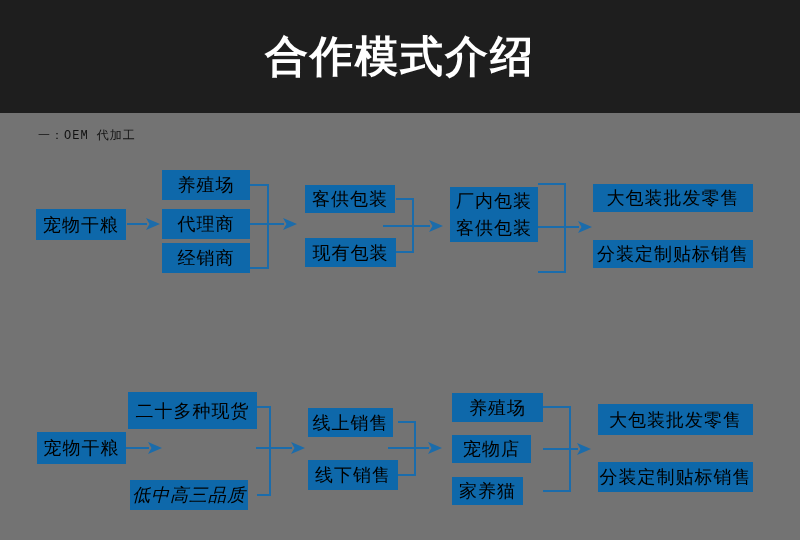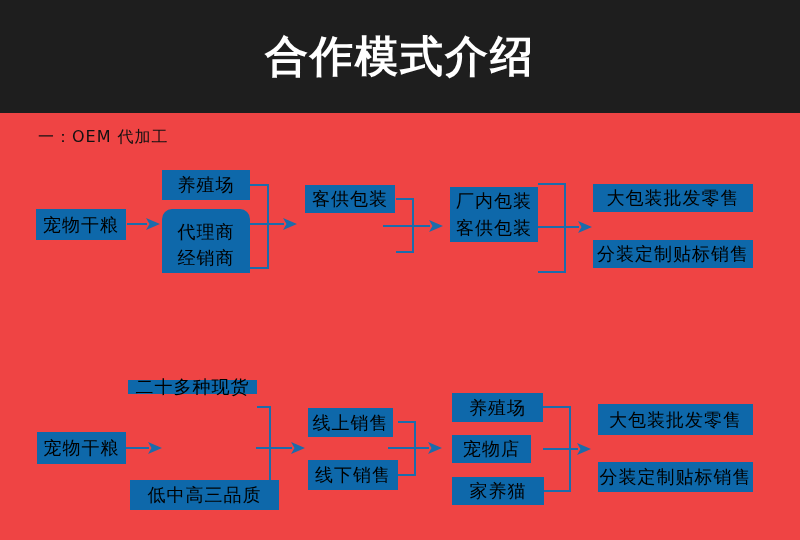--- a/index.html
+++ b/index.html
@@ -1,24 +1,24 @@
 <!DOCTYPE html>
 <html><head>
 <meta charset="utf-8">
 <style>
   html,body{margin:0;padding:0;background:#fff;}
-  .page{position:relative;width:800px;height:540px;background:#ef4444;overflow:hidden;
+  .page{position:relative;width:800px;height:540px;background:#737373;overflow:hidden;
         font-family:"DejaVu Sans","Liberation Sans",sans-serif;}
   
   .banner{position:absolute;left:0;top:0;width:800px;height:113px;background:#1e1e1e;
           display:flex;flex-direction:column;align-items:center;justify-content:center;}
   .banner h1{margin:0;color:#ffffff;font-size:43px;font-weight:bold;letter-spacing:2px;line-height:1.1;}
   .banner .sub{margin-top:8px;color:#9c9c9c;font-size:13px;font-weight:bold;letter-spacing:1.5px;}
   
-  .sec-label{position:absolute;color:#111111;font-size:16px;letter-spacing:1px;white-space:nowrap;}
+  .sec-label{position:absolute;color:#111111;font-size:12px;letter-spacing:1px;white-space:nowrap;font-family:Liberation Mono, monospace;}
   
   .connectors{position:absolute;left:0;top:0;width:800px;height:540px;pointer-events:none;}
   
   .node{position:absolute;background:#0e68aa;color:#000000;display:flex;align-items:center;
         justify-content:center;font-size:18px;font-weight:500;letter-spacing:1px;
         white-space:nowrap;box-sizing:border-box;}
 </style>
 </head>
 <body>
 
@@ -63,32 +63,33 @@
       <line x1="543" y1="491" x2="570" y2="491"></line>
       <line x1="570" y1="406" x2="570" y2="492"></line>
       <line x1="543" y1="449" x2="578" y2="449" marker-end="url(#ah)"></line>
     </g>
   </svg>
 
   <div class="sec-label" style="left:38px;top:127px;">一：OEM 代加工</div>
 
   <div class="node" style="left:36px;top:209px;width:90px;height:31px;">宠物干粮</div>
   <div class="node" style="left:162px;top:170px;width:88px;height:30px;">养殖场</div>
-  <div class="node" style="left:162px;top:209px;width:88px;height:46px;border-radius:10px;">代理商</div>
+  <div class="node" style="left:162px;top:209px;width:88px;height:30px;">代理商</div>
   <div class="node" style="left:162px;top:243px;width:88px;height:30px;">经销商</div>
   <div class="node" style="left:305px;top:185px;width:90px;height:28px;">客供包装</div>
+  <div class="node" style="left:305px;top:238px;width:91px;height:29px;">现有包装</div>
   <div class="node" style="left:450px;top:187px;width:88px;height:28px;">厂内包装</div>
   <div class="node" style="left:450px;top:213px;width:88px;height:29px;">客供包装</div>
   <div class="node" style="left:593px;top:184px;width:160px;height:28px;">大包装批发零售</div>
   <div class="node" style="left:593px;top:240px;width:160px;height:28px;">分装定制贴标销售</div>
 
   <div class="node" style="left:37px;top:432px;width:89px;height:32px;">宠物干粮</div>
-  <div class="node" style="left:128px;top:380px;width:129px;height:14px;">二十多种现货</div>
-  <div class="node" style="left:130px;top:480px;width:149px;height:30px;">低中高三品质</div>
+  <div class="node" style="left:128px;top:392px;width:129px;height:37px;">二十多种现货</div>
+  <div class="node" style="left:130px;top:480px;width:118px;height:30px;font-style:italic;">低中高三品质</div>
   <div class="node" style="left:308px;top:408px;width:85px;height:29px;">线上销售</div>
   <div class="node" style="left:308px;top:460px;width:90px;height:30px;">线下销售</div>
   <div class="node" style="left:452px;top:393px;width:91px;height:29px;">养殖场</div>
   <div class="node" style="left:452px;top:435px;width:79px;height:28px;">宠物店</div>
-  <div class="node" style="left:452px;top:477px;width:92px;height:28px;">家养猫</div>
+  <div class="node" style="left:452px;top:477px;width:71px;height:28px;">家养猫</div>
   <div class="node" style="left:598px;top:404px;width:155px;height:31px;">大包装批发零售</div>
   <div class="node" style="left:598px;top:462px;width:155px;height:30px;">分装定制贴标销售</div>
 
 </div>
 
 </body></html>

